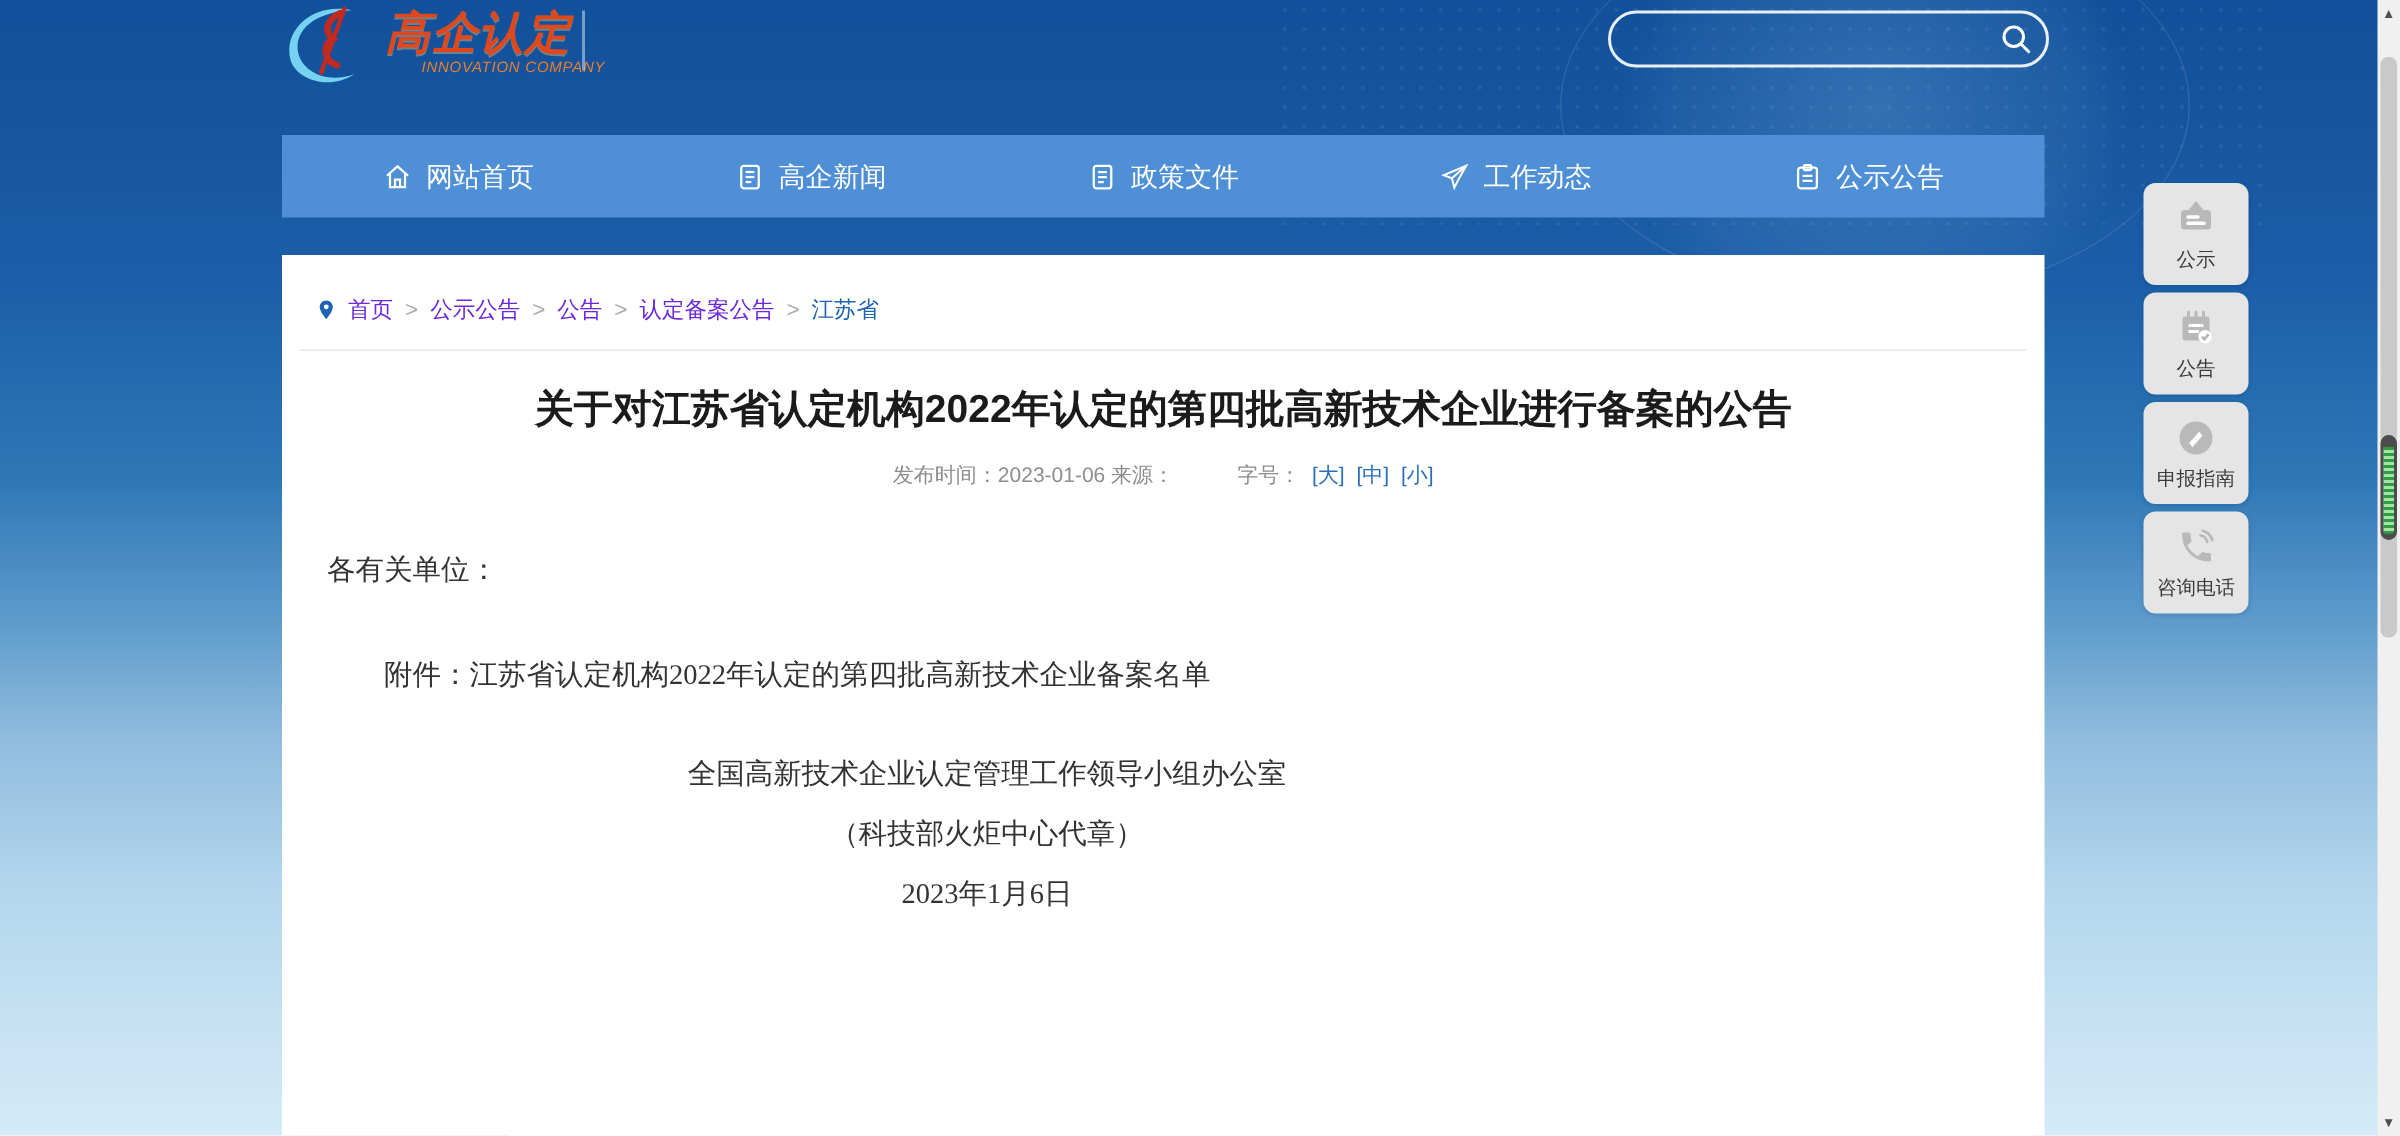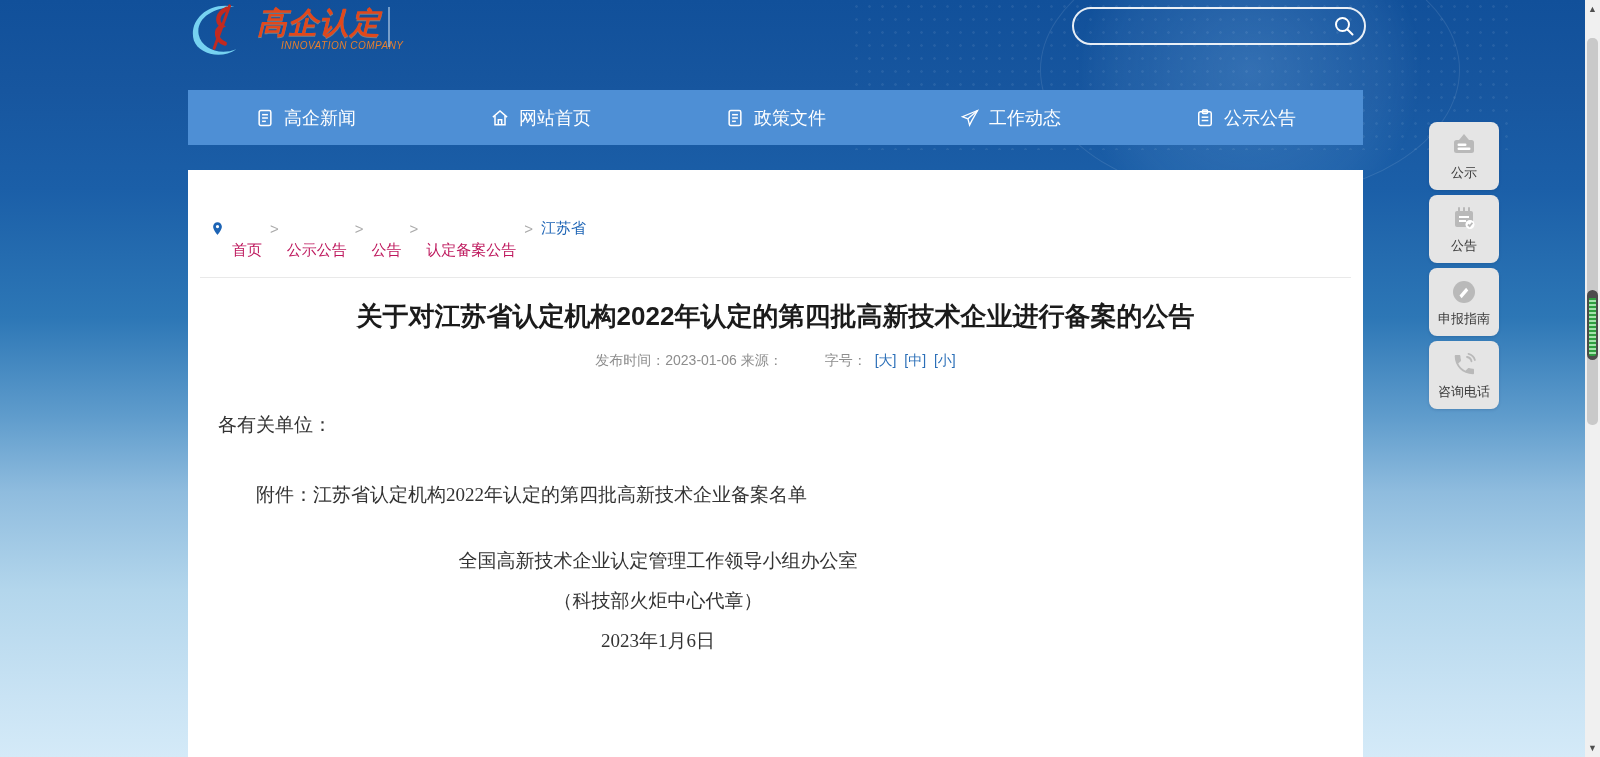--- a/index.html
+++ b/index.html
@@ -51,21 +51,21 @@
   .nav-item { flex: 1; display: flex; align-items: center; justify-content: center;
               color: #ffffff; font-size: 18px; cursor: pointer; gap: 9px; }
   .nav-icon { width: 20px; height: 20px; display: inline-flex; }
 
   
   .content { position: absolute; left: 188px; top: 170px; width: 1175px; height: 587px;
              background: #ffffff; }
   .breadcrumb { padding: 27px 12px 17px 22px; display: flex; align-items: center;
                 font-size: 15px; color: #999; }
   .breadcrumb .pin { width: 15px; height: 19px; margin-right: 7px; }
-  .crumb { color: #be185d; cursor: pointer; margin-top: 44px; }
+  .crumb { color: #6d28d9; cursor: pointer; }
   .crumb-sep { margin: 0 8px; color: #aaa; }
   .crumb-current { color: #1d64b5; cursor: pointer; }
   .breadcrumb-divider { margin: 0 12px; border-bottom: 1px solid #e9e9e9; }
 
   .article-title { margin-top: 20px; text-align: center; font-size: 26px; font-weight: bold;
                    color: #1b1b1b; line-height: 36px; }
   .article-meta { margin-top: 16px; display: flex; justify-content: center; gap: 42px;
                   font-size: 14px; color: #8d8d8d; line-height: 20px; }
   .meta-size-link { color: #2b6fb8; cursor: pointer; margin-left: 4px; }
 
@@ -126,37 +126,37 @@
         <line x1="15.5" y1="15.5" x2="20.5" y2="20.5" stroke="#ffffff" stroke-width="2" stroke-linecap="round"></line>
       </svg>
     </button>
   </div>
 </div>
 
 <nav class="nav">
   <div class="nav-item">
     <span class="nav-icon">
       <svg viewBox="0 0 24 24" width="20" height="20" fill="none" stroke="#fff" stroke-width="1.8">
+        <path d="M3.5 11 L12 3.5 L20.5 11"></path>
+          <path d="M6 9.5 V20 H18 V9.5"></path>
+          <path d="M10 20 V14 H14 V20"></path>
+      </svg>
+      </span>
+    <span>网站首页</span>
+  </div>
+  <div class="nav-item">
+    <span class="nav-icon">
+      <svg viewBox="0 0 24 24" width="20" height="20" fill="none" stroke="#fff" stroke-width="1.8">
         <rect x="5" y="3" width="14" height="18" rx="2"></rect>
           <line x1="8.5" y1="8" x2="15.5" y2="8"></line>
         <line x1="8.5" y1="12" x2="15.5" y2="12"></line>
           <line x1="8.5" y1="16" x2="13" y2="16"></line>
       </svg>
       </span>
     <span>高企新闻</span>
-  </div>
-  <div class="nav-item">
-    <span class="nav-icon">
-      <svg viewBox="0 0 24 24" width="20" height="20" fill="none" stroke="#fff" stroke-width="1.8">
-        <path d="M3.5 11 L12 3.5 L20.5 11"></path>
-          <path d="M6 9.5 V20 H18 V9.5"></path>
-          <path d="M10 20 V14 H14 V20"></path>
-      </svg>
-      </span>
-    <span>网站首页</span>
   </div>
   <div class="nav-item">
     <span class="nav-icon">
       <svg viewBox="0 0 24 24" width="20" height="20" fill="none" stroke="#fff" stroke-width="1.8">
         <rect x="5" y="3" width="14" height="18" rx="2"></rect>
           <line x1="8.5" y1="8" x2="15.5" y2="8"></line>
         <line x1="8.5" y1="12" x2="15.5" y2="12"></line>
           <line x1="8.5" y1="16" x2="13" y2="16"></line>
       </svg>
       </span>

